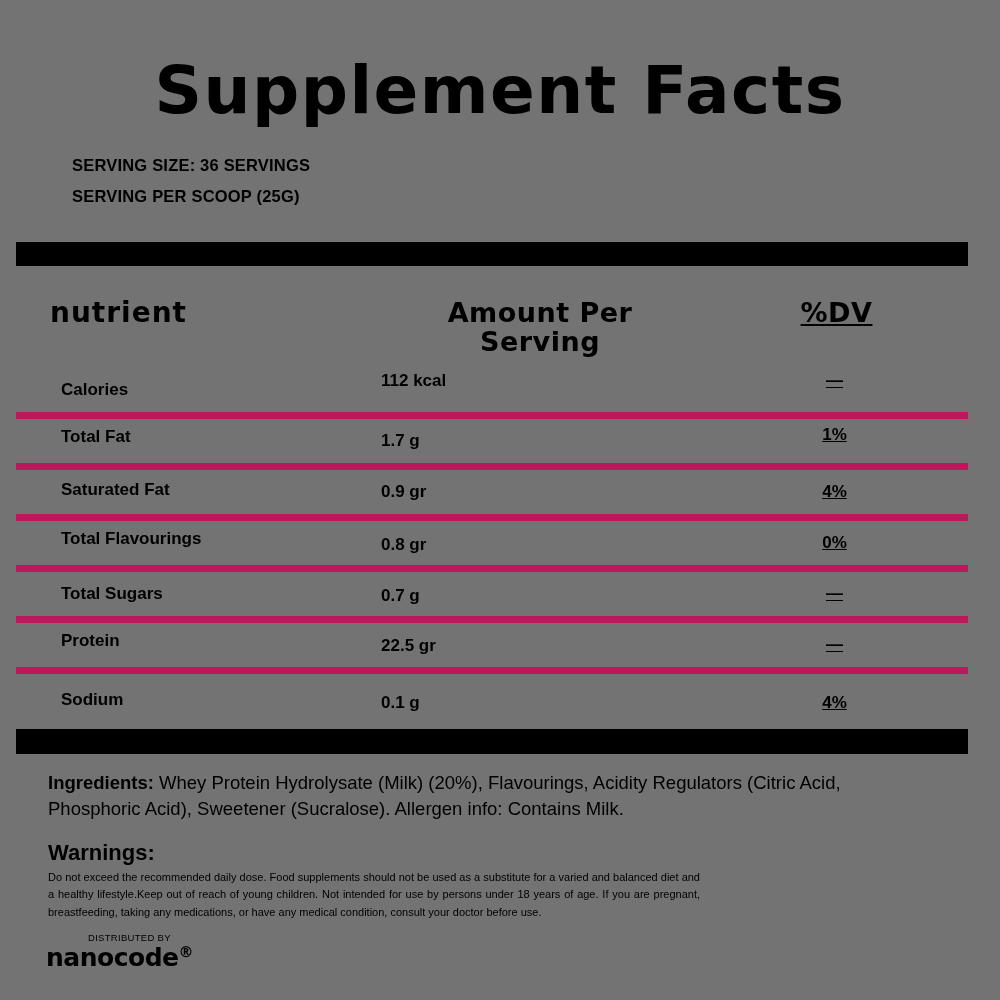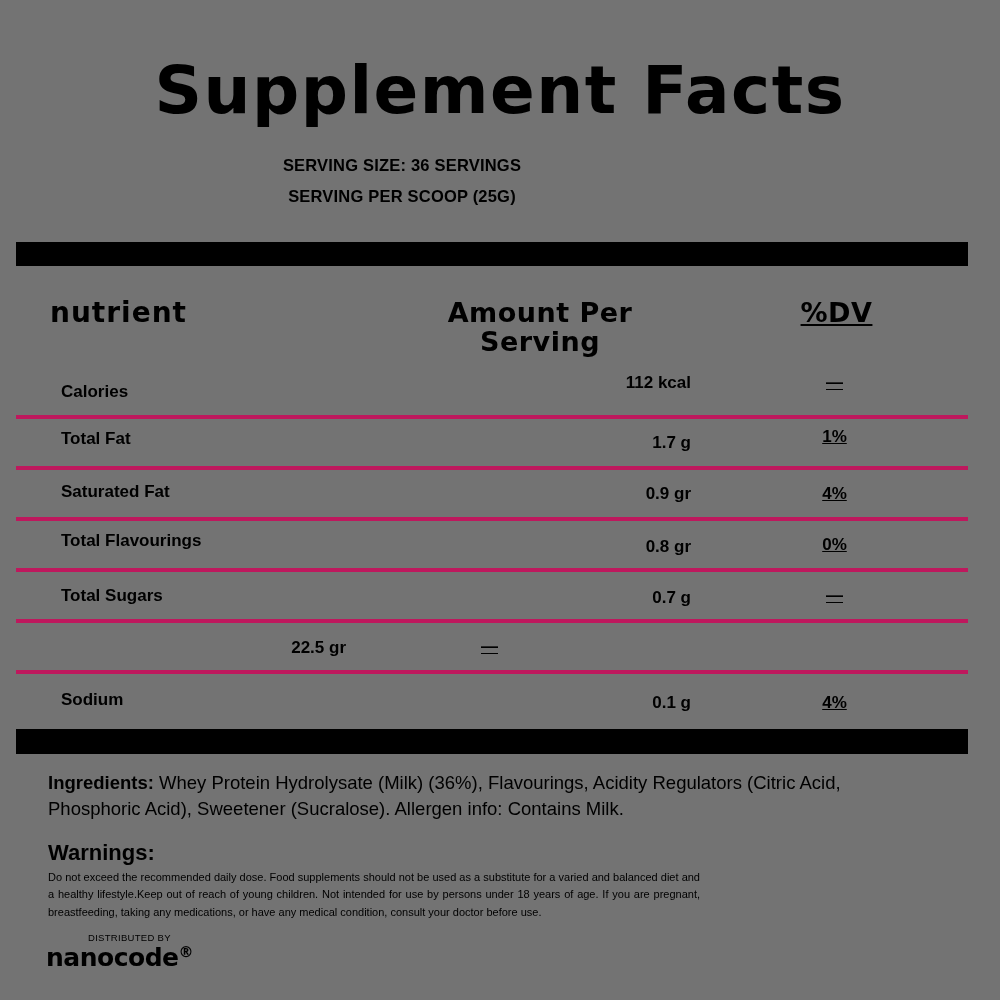--- a/index.html
+++ b/index.html
@@ -29,24 +29,23 @@
     font-family: "DejaVu Sans", sans-serif;
     font-weight: bold;
     font-size: 66px;
     letter-spacing: 1.5px;
     line-height: 1;
     white-space: nowrap;
   }
 
   .serving-block {
     position: absolute;
-    left: 52px;
+    left: 72px;
     top: 156px;
     width: 700px;
-    text-align: center;
   }
   .serving-line {
     font-family: "Liberation Sans", sans-serif;
     font-weight: bold;
     font-size: 16.5px;
     letter-spacing: 0.2px;
     margin-bottom: 12px;
   }
 
   .bar {
@@ -92,30 +91,30 @@
   .th-dv {
     font-size: 27px;
     letter-spacing: 0.5px;
     padding-left: 14px;
   }
 
   .row {
     display: flex;
     align-items: center;
     height: 51px;
-    border-bottom: 4px solid #be185d;
+    border-bottom: 7px solid #be185d;
   }
   .row:last-child { border-bottom: none; }
   .row .cell {
     font-family: "Liberation Sans", sans-serif;
     font-weight: bold;
     font-size: 17px;
   }
   .cell-nutrient { padding-left: 45px; }
-  .cell-amount { text-align: right; padding-left: 20px; }
+  .cell-amount { text-align: left; padding-left: 20px; }
   .cell-dv { text-align: center; padding-left: 10px; }
   .dash { font-size: 20px; font-weight: bold; }
 
   .row-0 .cell-amount, .row-0 .cell-dv { transform: translateY(-9px); }
   .row-1 .cell-nutrient { transform: translateY(-4px); }
   .row-1 .cell-dv { transform: translateY(-6px); }
   .row-2 .cell-nutrient { transform: translateY(-2px); }
   .row-3 .cell-nutrient { transform: translateY(-4px); }
   .row-3 .cell-amount { transform: translateY(2px); }
   .row-4 .cell-amount { transform: translateY(2px); }
@@ -218,35 +217,36 @@
       <div class="col-dv cell cell-dv">0%</div>
     </div>
 
     <div class="row row-4">
       <div class="col-nutrient cell cell-nutrient">Total Sugars</div>
       <div class="col-amount cell cell-amount">0.7 g</div>
       <div class="col-dv cell cell-dv dash">—</div>
     </div>
 
     <div class="row row-5">
+      <div class="col-nutrient cell cell-nutrient">Protein</div>
       <div class="col-amount cell cell-amount">22.5 gr</div>
       <div class="col-dv cell cell-dv dash">—</div>
     </div>
 
     <div class="row row-6">
       <div class="col-nutrient cell cell-nutrient">Sodium</div>
       <div class="col-amount cell cell-amount">0.1 g</div>
       <div class="col-dv cell cell-dv">4%</div>
     </div>
 
   </div>
 
   <div class="bar bar-bottom"></div>
 
-  <div class="ingredients"><b>Ingredients:</b><span> Whey Protein Hydrolysate (Milk) (36%), Flavourings, Acidity Regulators (Citric Acid, Phosphoric Acid), Sweetener (Sucralose). Allergen info: Contains Milk.</span></div>
+  <div class="ingredients"><b>Ingredients:</b><span> Whey Protein Hydrolysate (Milk) (20%), Flavourings, Acidity Regulators (Citric Acid, Phosphoric Acid), Sweetener (Sucralose). Allergen info: Contains Milk.</span></div>
 
   <div class="warnings-head">Warnings:</div>
   <div class="warnings-body">Do not exceed the recommended daily dose. Food supplements should not be used as a substitute for a varied and balanced diet and a healthy lifestyle.Keep out of reach of young children. Not intended for use by persons under 18 years of age. If you are pregnant, breastfeeding, taking any medications, or have any medical condition,  consult your doctor before use.</div>
 
   <div class="dist">DISTRIBUTED BY</div>
   <div class="brand"><span>nanocode</span><span class="reg">®</span></div>
 
 </div>
 
 </body></html>

